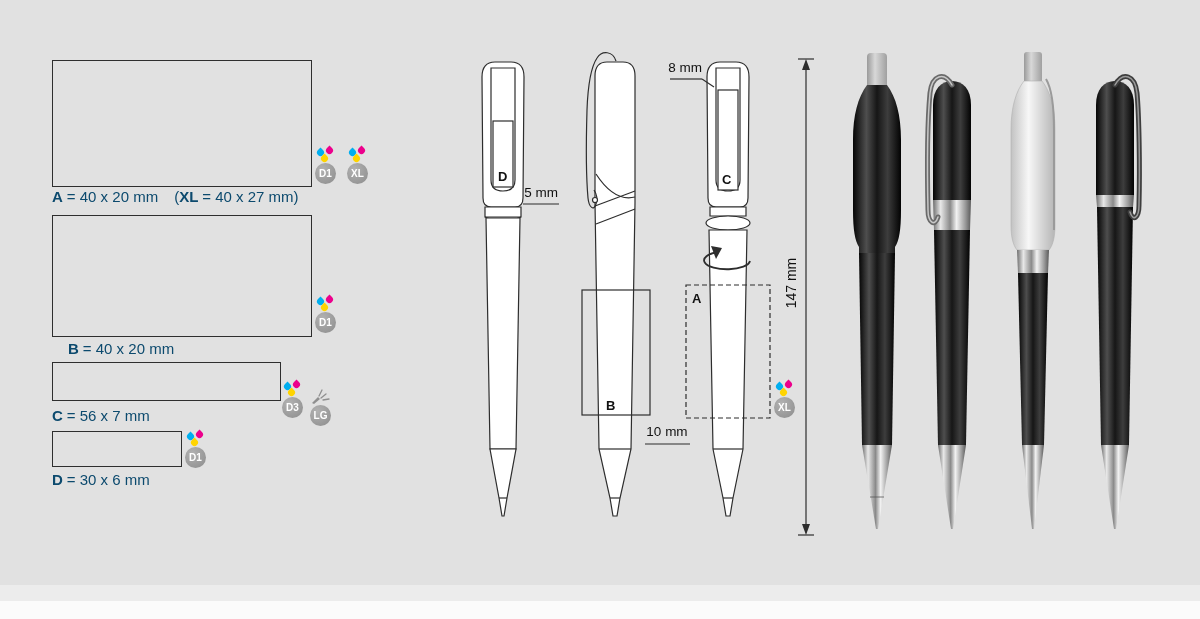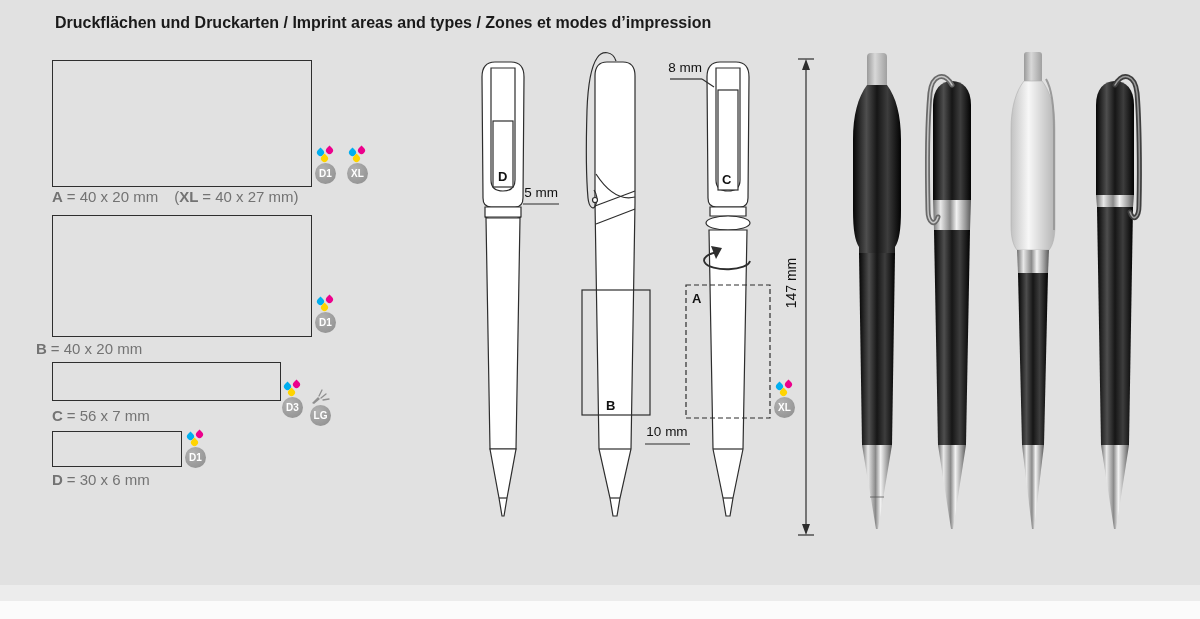--- a/index.html
+++ b/index.html
@@ -3,21 +3,21 @@
 <meta charset="utf-8">
 <style>
   * { margin:0; padding:0; box-sizing:border-box; }
   html,body { background:#cfcfcf; }
   body { font-family:"Liberation Sans", sans-serif; }
   #app { position:relative; width:1200px; height:619px; background:#e1e1e1; overflow:hidden; }
 
   .title { position:absolute; left:55px; top:14px; font-size:16px; font-weight:bold; color:#1a1a1a; }
 
   .abox { position:absolute; border:1.3px solid #2e2e2e; background:transparent; }
-  .albl { position:absolute; font-size:15px; color:#737373; white-space:nowrap; }
+  .albl { position:absolute; font-size:15px; color:#0c4a6e; white-space:nowrap; }
   .albl b { font-weight:bold; }
   .albl .sz { margin-left:4px; }
   .albl .xl { margin-left:16px; }
 
   .badge { position:absolute; width:26px; display:flex; flex-direction:column; align-items:flex-start; }
   .drops { position:relative; width:22px; height:15px; }
   .drop { position:absolute; width:7px; height:7px; border-radius:0 50% 50% 50%; transform:rotate(45deg); }
   .drop.c { left:2px;  top:2px; background:#00AEEF; }
   .drop.m { left:11px; top:0px; background:#EC008C; }
   .drop.y { left:6px;  top:8px; background:#FFD400; }
@@ -33,29 +33,28 @@
 
   .strip { position:absolute; left:0; width:1200px; }
   .strip1 { top:585px; height:16px; background:#ececec; }
   .strip2 { top:601px; height:18px; background:#fbfbfb; }
 </style>
 </head>
 <body>
 
 <div id="app">
 
-  <div class="title">Druckflächen und Druckarten / Imprint areas and types / Zones et modes d’impression</div>
 
   <div class="abox" style="left:52px;top:60px;width:260px;height:127px"></div>
   <div class="albl" style="left:52px;top:188px">
     <b>A</b><span class="sz">= 40 x 20 mm</span><span class="xl"><span>(</span><b>XL</b><span class="sz">= 40 x 27 mm)</span></span>
   </div>
 
   <div class="abox" style="left:52px;top:215px;width:260px;height:122px"></div>
-  <div class="albl" style="left:36px;top:340px">
+  <div class="albl" style="left:68px;top:340px">
     <b>B</b><span class="sz">= 40 x 20 mm</span>
   </div>
 
   <div class="abox" style="left:52px;top:362px;width:229px;height:39px"></div>
   <div class="albl" style="left:52px;top:407px">
     <b>C</b><span class="sz">= 56 x 7 mm</span>
   </div>
 
   <div class="abox" style="left:52px;top:431px;width:130px;height:36px"></div>
   <div class="albl" style="left:52px;top:471px">

